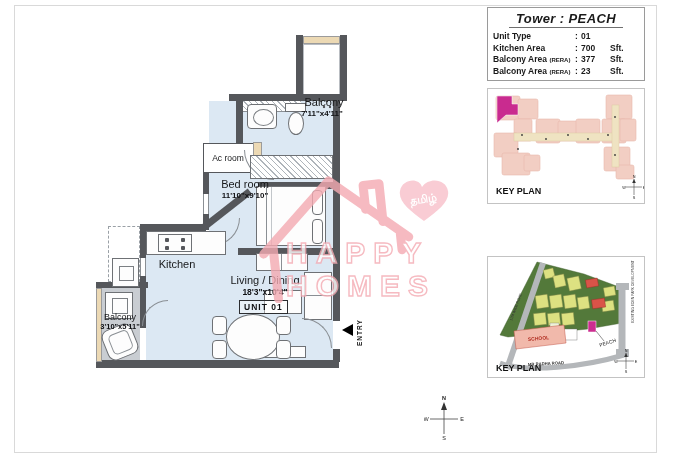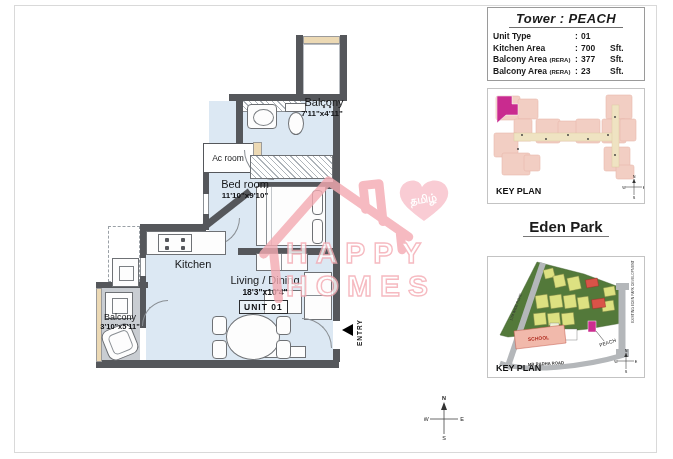--- a/index.html
+++ b/index.html
@@ -123,21 +123,21 @@
     <div style="position:absolute;left:6px;top:5px;width:14px;height:14px;border:1px solid #7b7f83;"></div>
   </div>
   <div class="furn" style="left:104px;top:326px;width:32px;height:32px;border-radius:8px;transform:rotate(-22deg);">
     <div style="position:absolute;left:5px;top:5px;width:19px;height:19px;border:1px solid #8a8f94;border-radius:5px;"></div>
   </div>
 
   <div class="lab" style="left:296px;top:96px;width:56px;">Balcony</div>
   <div class="dims" style="left:288px;top:109px;width:68px;">7'11"x4'11"</div>
   <div class="lab" style="left:208px;top:178px;width:74px;">Bed room</div>
   <div class="dims" style="left:203px;top:191px;width:84px;">11'10"x9'10"</div>
-  <div class="lab" style="left:164px;top:258px;width:58px;">Kitchen</div>
+  <div class="lab" style="left:148px;top:258px;width:58px;">Kitchen</div>
   <div class="lab" style="left:220px;top:274px;width:90px;">Living / Dining</div>
   <div class="dims" style="left:224px;top:288px;width:82px;font-size:8.5px;">18'3"x10'4"</div>
   <div class="unitbox" style="left:239px;top:300px;">UNIT 01</div>
   <div class="lab" style="left:94px;top:311px;width:52px;font-size:9px;">Balcony</div>
   <div class="dims" style="left:88px;top:322px;width:64px;font-size:7.5px;">3'10"x5'11"</div>
 
   <div class="entry-arrow" style="left:342px;top:324px;"></div>
   <div class="entry-text" style="left:356px;top:346px;width:30px;">ENTRY</div>
 
   <svg style="position:absolute;left:250px;top:163px;opacity:.8;" width="212" height="140" viewBox="0 0 212 140">
@@ -230,21 +230,20 @@
         <line x1="8" y1="0" x2="8" y2="16" stroke="#444" stroke-width="0.6"></line>
         <polygon points="8,0 6.2,4 9.8,4" fill="#333"></polygon>
         <text x="8" y="-1" text-anchor="middle" font-size="3.8" fill="#222">N</text>
         <text x="8" y="20" text-anchor="middle" font-size="3.8" fill="#222">S</text>
         <text x="-2" y="9.5" text-anchor="middle" font-size="3.8" fill="#222">W</text>
         <text x="18" y="9.5" text-anchor="middle" font-size="3.8" fill="#222">E</text>
       </g>
     </svg>
   </div>
 
-  <div class="ep-title"><span>Eden Park</span></div>
 
   <div class="panel-box" style="left:487px;top:256px;width:158px;height:122px;">
     <svg width="156" height="120" viewBox="0 0 156 120">
 
       <path d="M49,5 L96,17 L134,31 L134,66 L100,72 L20,80 L12,78 Z" fill="#53793a" stroke="#3c5a2a" stroke-width="0.4"></path>
 
       <path d="M19,112 L55,6" stroke="#b4b7ba" stroke-width="6" fill="none"></path>
       <path d="M12,106 C 40,116 95,110 136,98" stroke="#b4b7ba" stroke-width="5" fill="none"></path>
       <path d="M134,28 L134,100" stroke="#b4b7ba" stroke-width="7" fill="none"></path>
       <rect x="128" y="26" width="13" height="7" fill="#b4b7ba"></rect>

